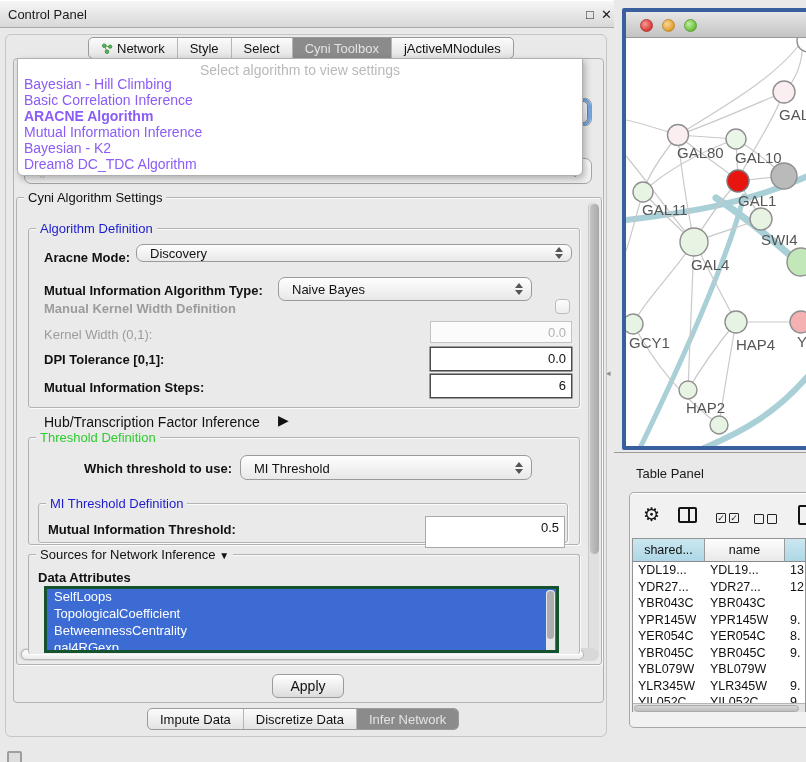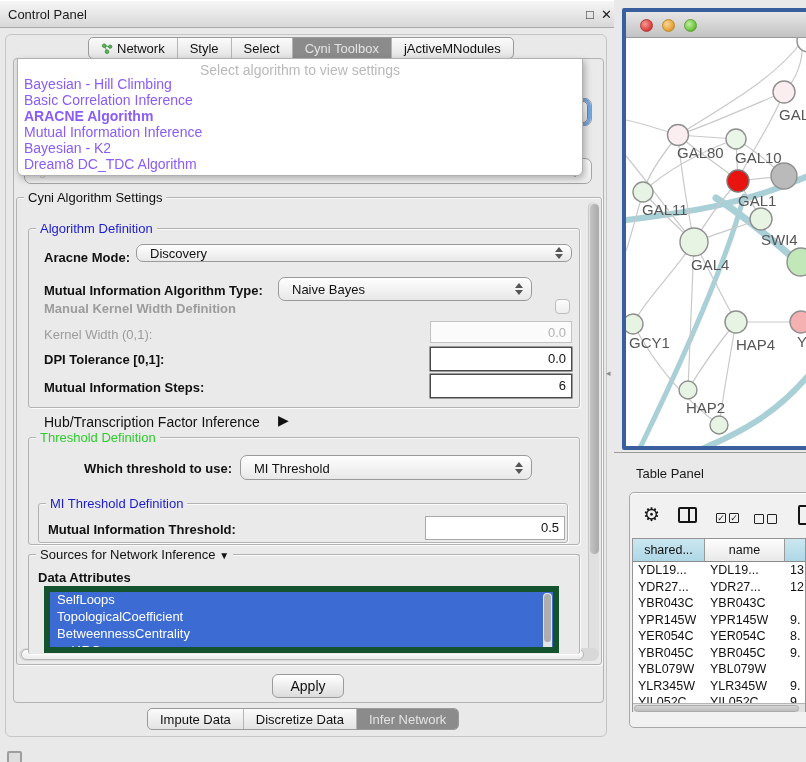--- a/index.html
+++ b/index.html
@@ -94,21 +94,21 @@
   .tfield.dark { border:1px solid #4a4a4a; box-shadow:0 0 0 .5px #4a4a4a; }
   .tfield.dis { background:#fbfbfb; color:#b3b3b3; border-color:#c2c2c2; }
 
   .checkbox { position:absolute; width:15px; height:15px; border:1px solid #bdbdbd;
     border-radius:4px; background:linear-gradient(#fdfdfd,#ededed); }
 
   .tri { font-size:11px; }
 
   
   .attr-list { position:absolute; left:44px; top:586px; width:515px; height:67px;
-    background:#3b6bd3; border:6px solid #14532d; overflow:hidden; }
+    background:#3b6bd3; border:3px solid #14532d; overflow:hidden; }
   .attr-item { position:absolute; left:0; width:100%; height:17px; color:#fff;
     font-size:13px; padding-left:7px; line-height:16px; background:#3b6bd3; }
   .attr-vscroll { position:absolute; right:1px; top:1px; width:9px; height:64px;
     background:#e6e6e6; border-radius:4px; }
   .attr-vscroll .thumb { position:absolute; left:1px; top:1px; width:7px; height:48px;
     background:#aeaeae; border-radius:4px; }
 
   .apply-btn { left:272px; top:674px; width:72px; height:24px;
     border:1px solid #9b9b9b; border-radius:6px; background:linear-gradient(#ffffff,#dcdcdc);
     text-align:center; font-size:14px; padding-top:3px; }
@@ -262,21 +262,21 @@
     <span class="val">MI Threshold</span>
     <div class="spin">
         <div class="up"></div>
         <div class="dn"></div>
       </div>
   </div>
   <div class="abs gb" style="left:38px; top:503px; width:530px; height:40px; background:#eaeaea;">
     <span class="gb-title blue">MI Threshold Definition</span>
   </div>
   <span class="lbl b" style="left:48px; top:522px;">Mutual Information Threshold:</span>
-  <div class="tfield" style="left:425px; top:516px; width:140px; height:24px;">0.5</div>
+  <div class="tfield" style="left:425px; top:516px; width:140px; height:32px;">0.5</div>
 
   <div class="abs gb" style="left:28px; top:554px; width:552px; height:100px; background:#eaeaea; border-bottom:none;">
     <span class="gb-title">
       <span>Sources for Network Inference</span>
       <span style="font-size:10px;">▼</span>
     </span>
   </div>
   <span class="lbl b" style="left:38px; top:570px;">Data Attributes</span>
   <div class="abs attr-list">
     <div class="attr-item" style="top:0;">SelfLoops</div>

